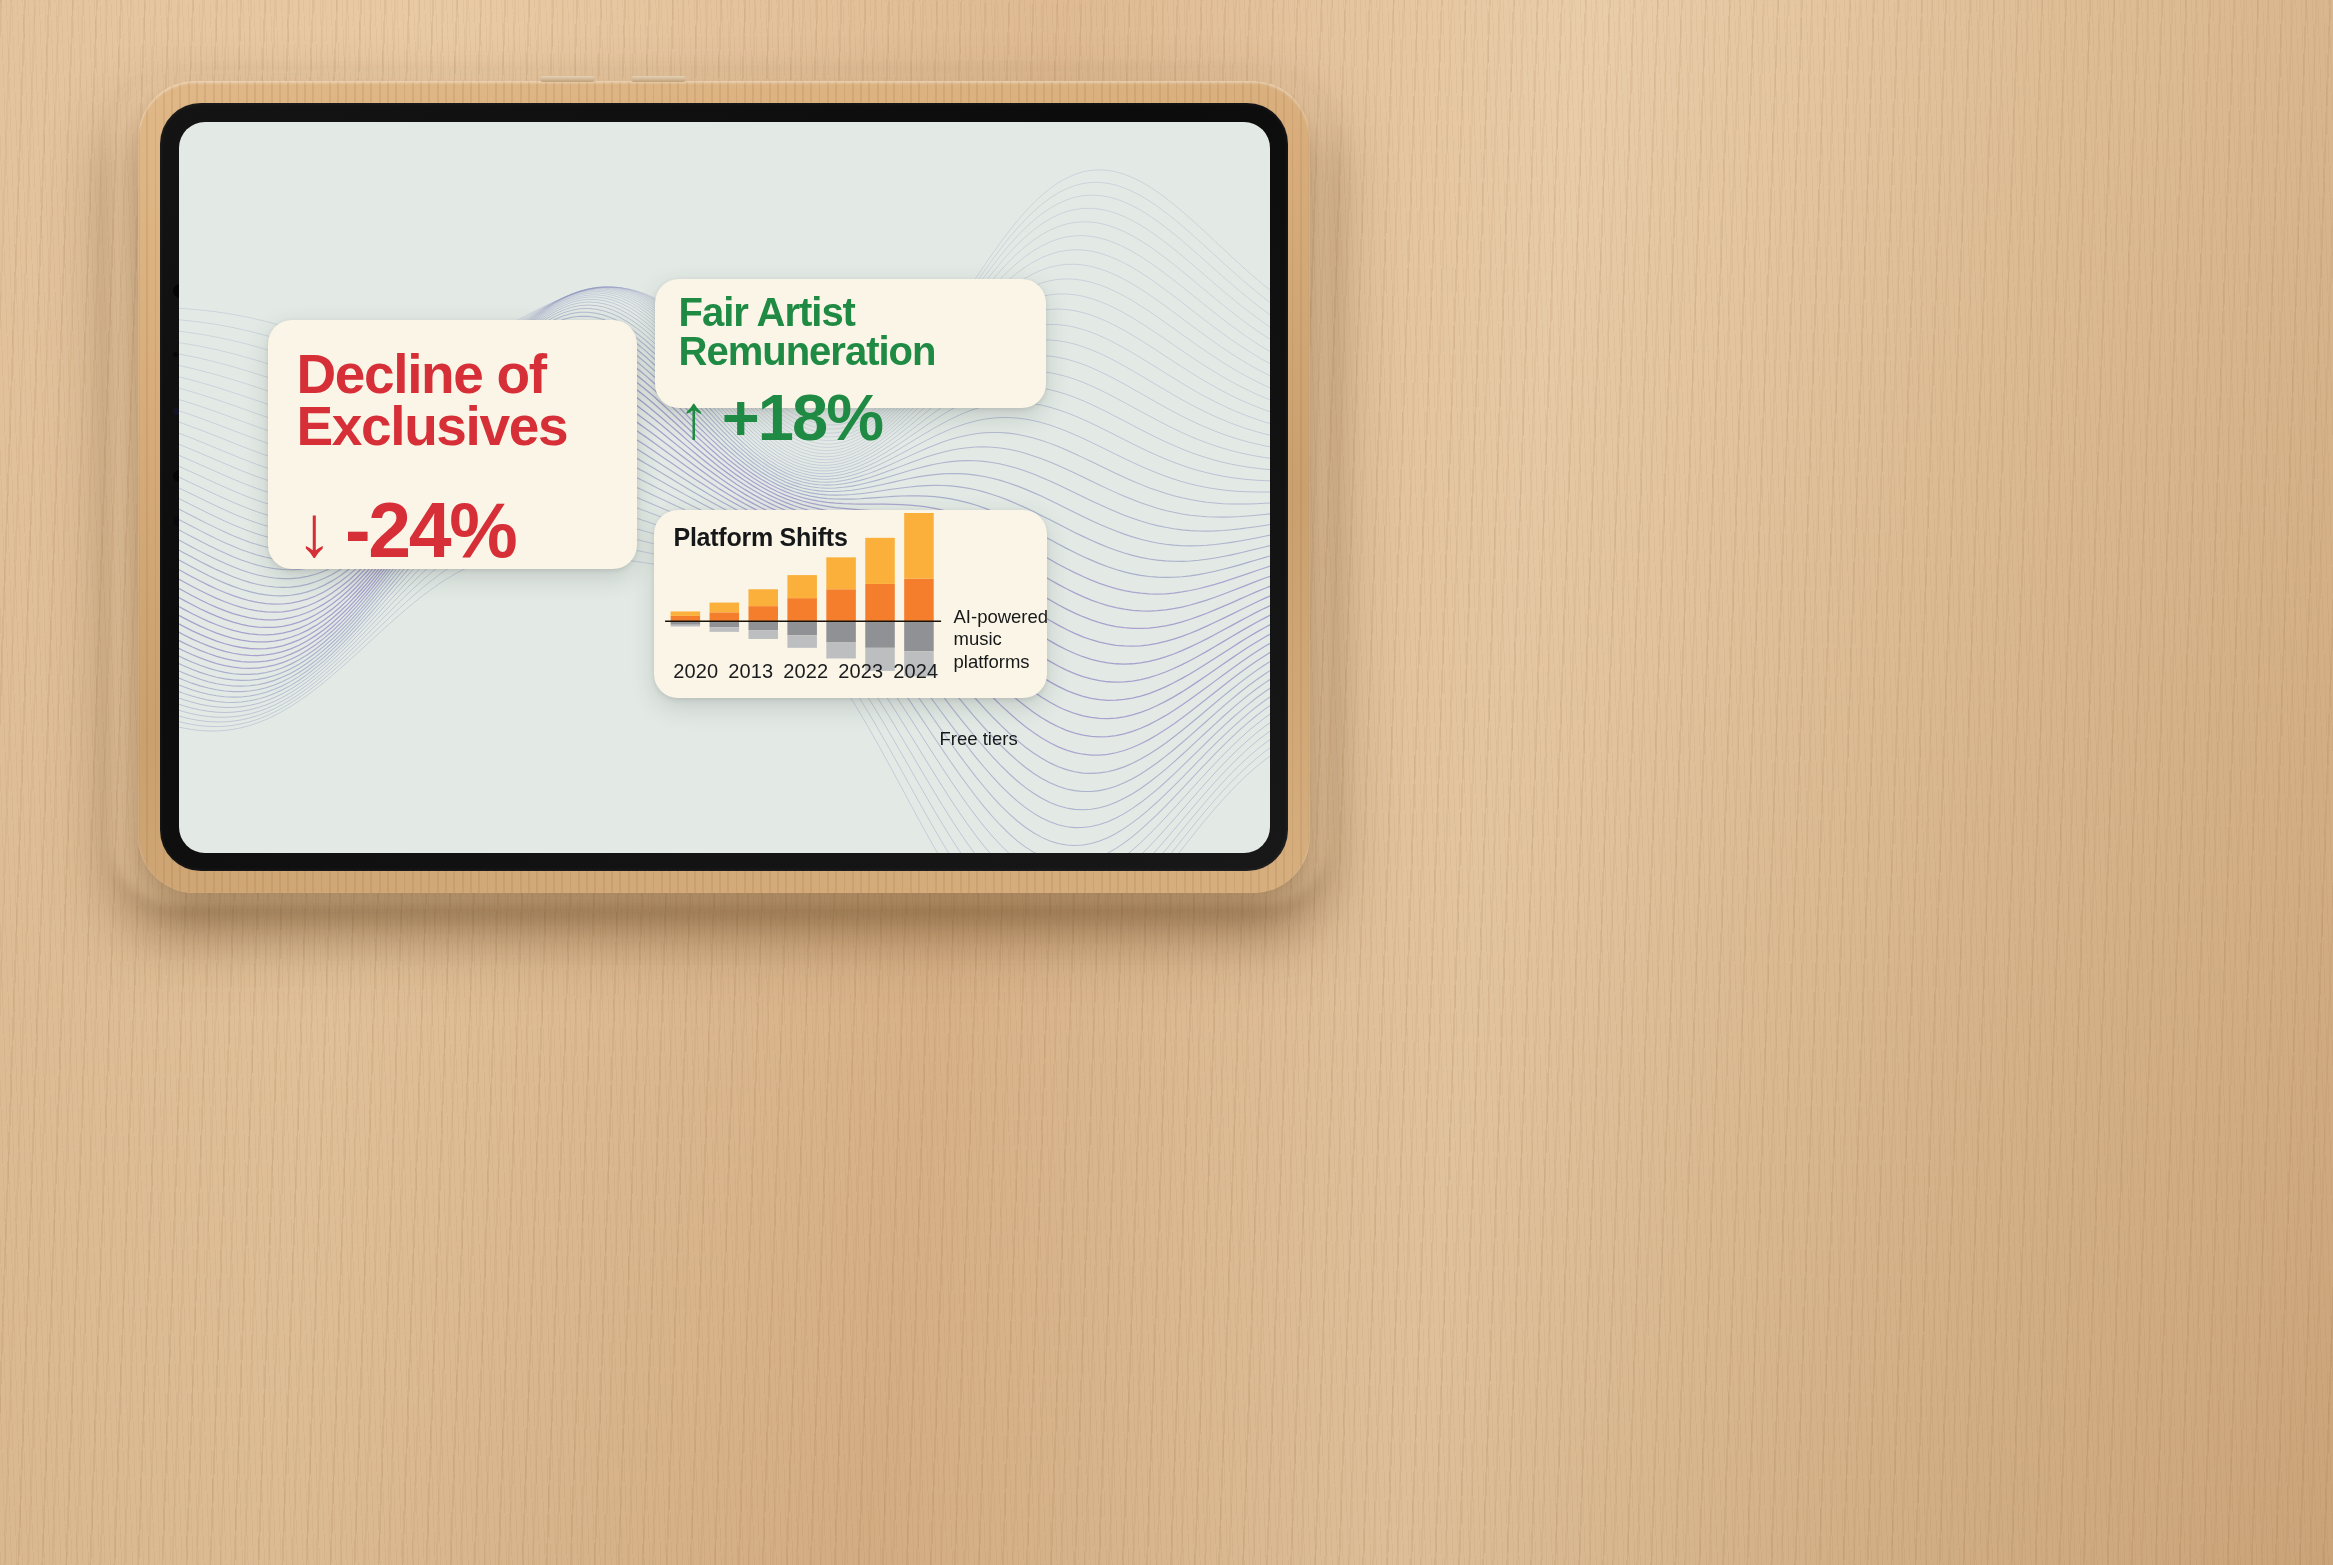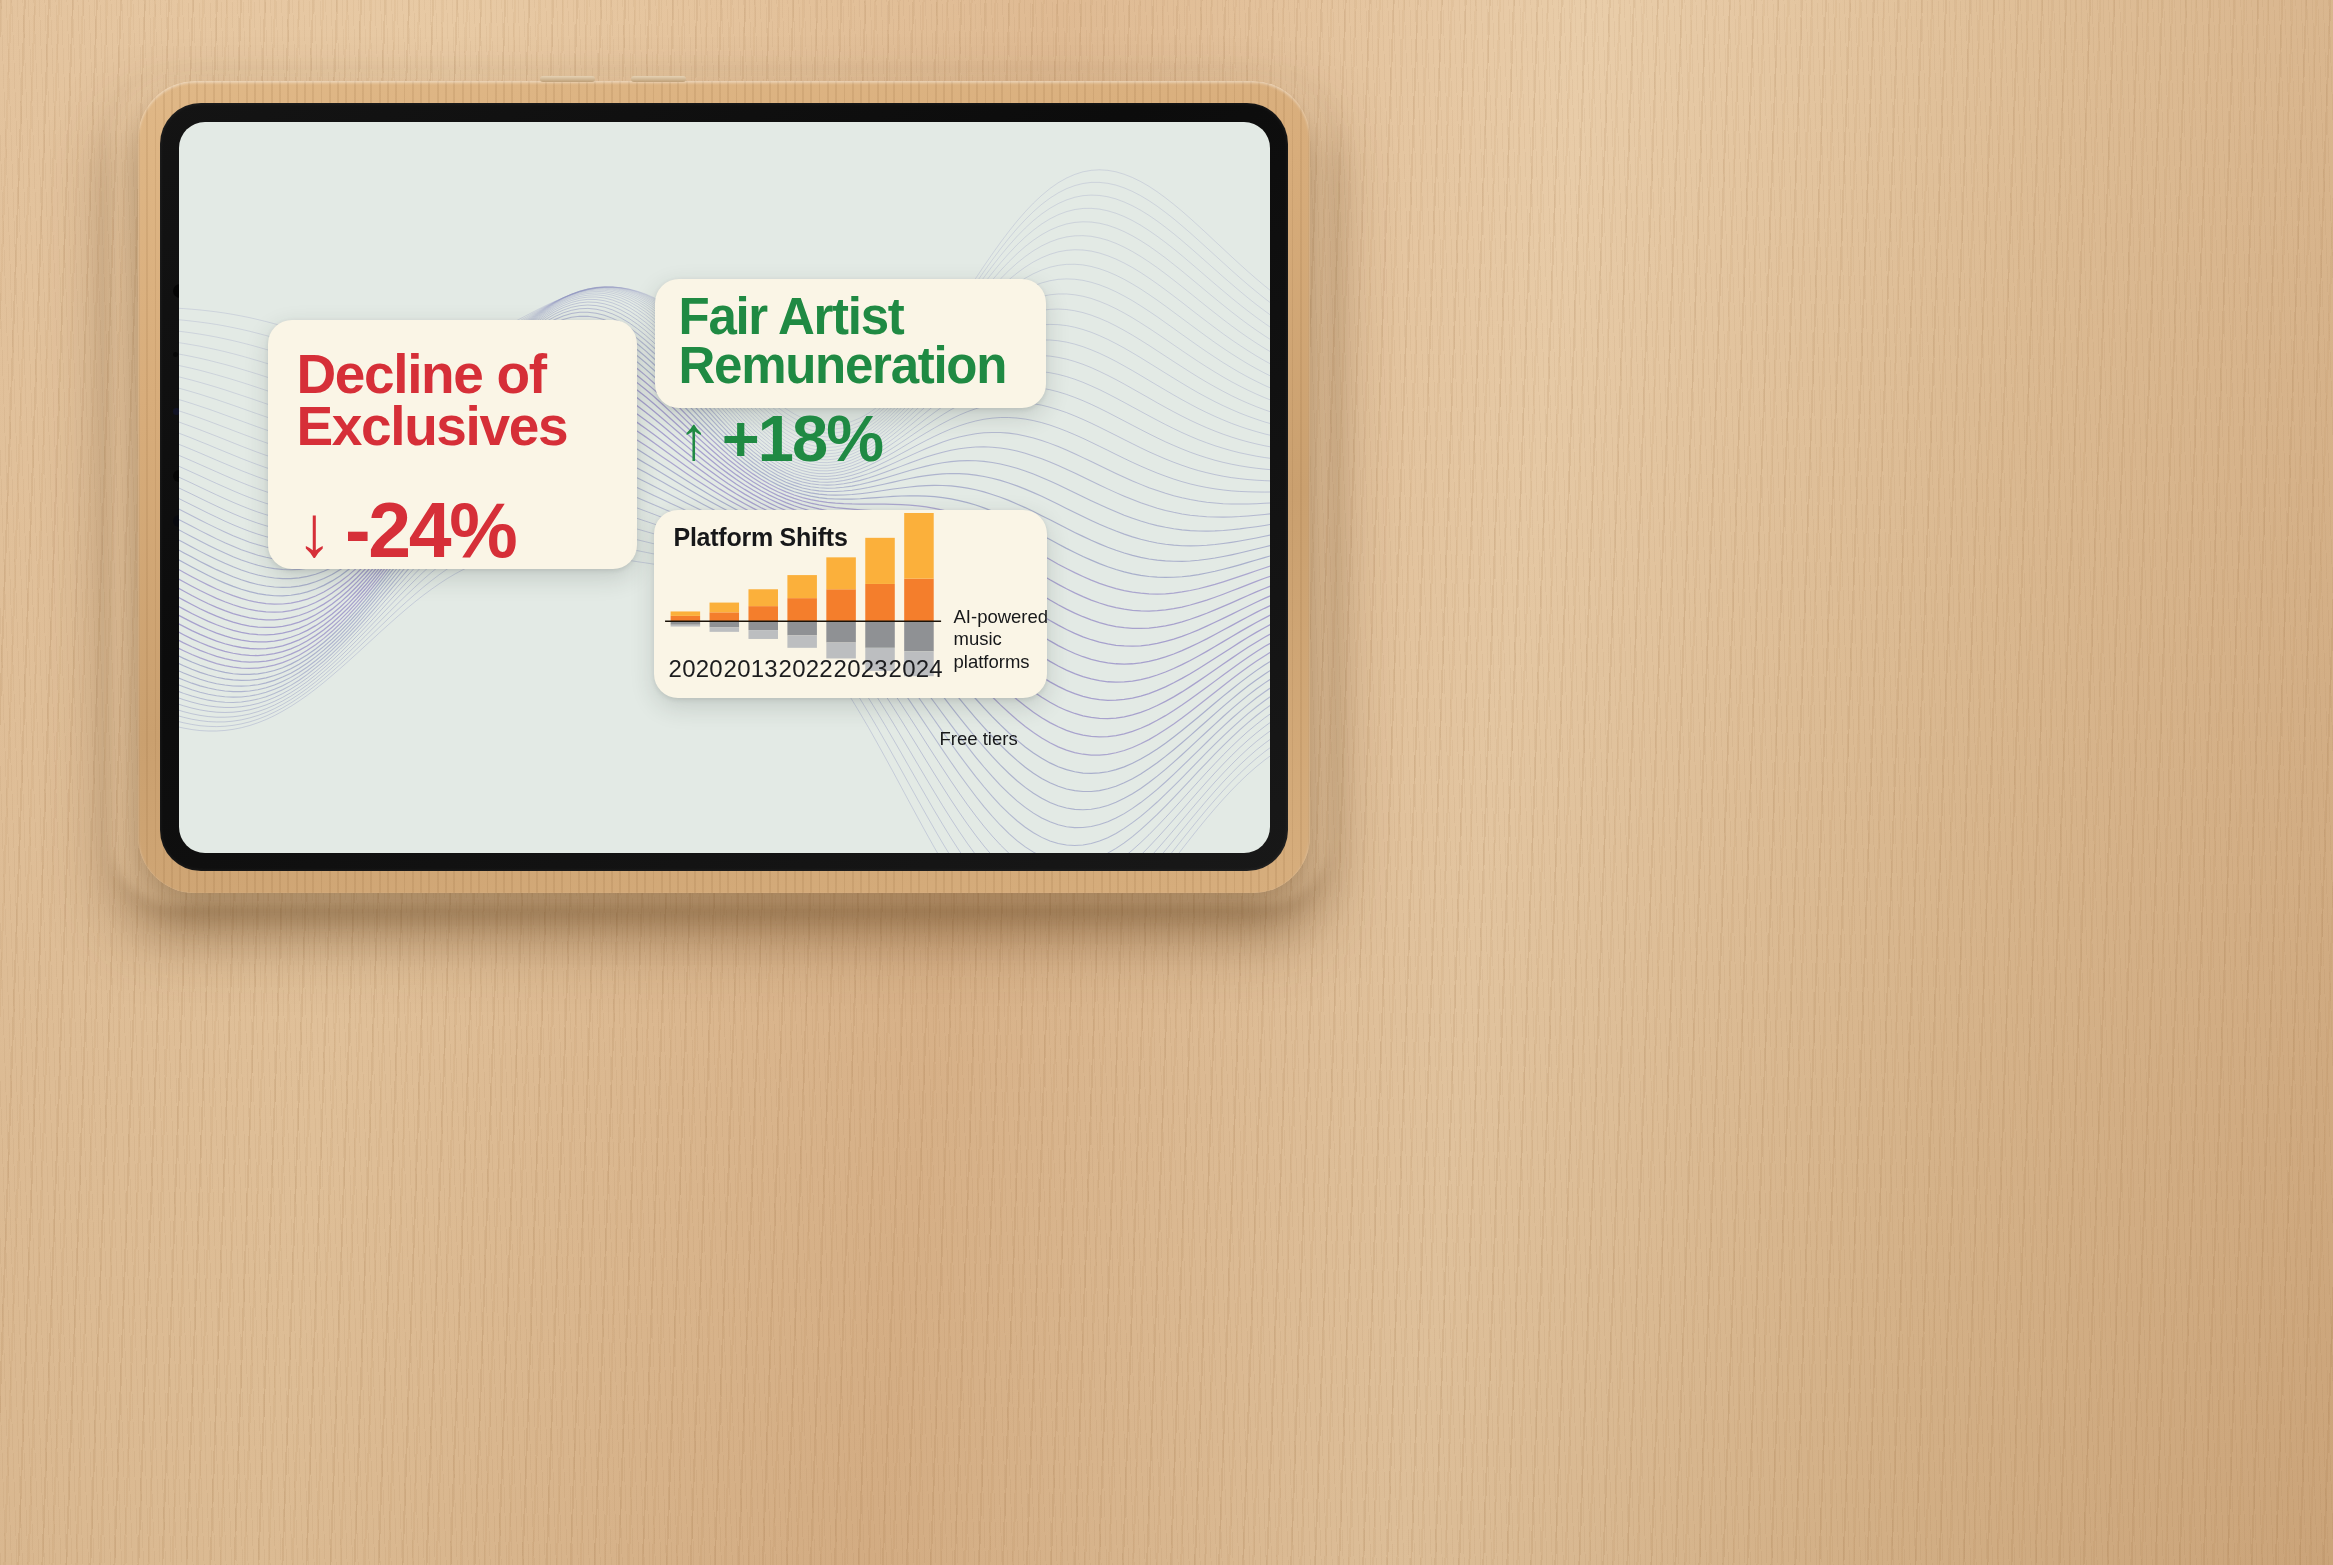--- a/index.html
+++ b/index.html
@@ -60,30 +60,30 @@
   .stat-title{font-weight:700;letter-spacing:-.025em;line-height:.96;}
   .stat-value{font-weight:700;letter-spacing:-.03em;line-height:1;display:flex;align-items:center;}
   .arrow{display:inline-block;font-weight:700;line-height:1;}
 
   #card-red .pad{padding:28px 0 0 29px;}
   #card-red .stat-title{color:#d62f38;font-size:55px;}
   #card-red .stat-value{color:#d62f38;font-size:77px;margin-top:39px;}
   #card-red .arrow{font-size:72px;margin-right:14.8px;}
 
   #card-green .pad{padding:14.8px 0 0 24px;}
-  #card-green .stat-title{color:#1f8a43;font-size:51px;}
+  #card-green .stat-title{color:#1f8a43;font-size:40px;}
   #card-green .stat-value{color:#1f8a43;font-size:65px;margin-top:14.8px;}
   #card-green .arrow{font-size:61px;margin-right:14.8px;}
 
   
   #chart-title{position:absolute;left:20px;top:13px;font-size:25px;font-weight:700;
     color:#17181a;letter-spacing:-.01em;}
   #plot{position:absolute;left:0;top:0;width:100%;height:100%;}
   .axis-labels{position:absolute;left:14.8px;bottom:14.8px;width:277px;display:flex;}
-  .axis-labels span{width:55px;text-align:center;font-size:24px;color:#1b1c1e;
+  .axis-labels span{width:55px;text-align:center;font-size:20px;color:#1b1c1e;
     letter-spacing:.01em;}
   .legend-lab{position:absolute;font-size:18.5px;color:#17181a;line-height:1.22;}
   #legend-top{left:300px;top:96px;width:109px;}
   #legend-bot{left:286px;top:218px;width:109px;}
 </style>
 </head>
 <body>
 
 <div id="scene">
   <div class="desk"></div>

